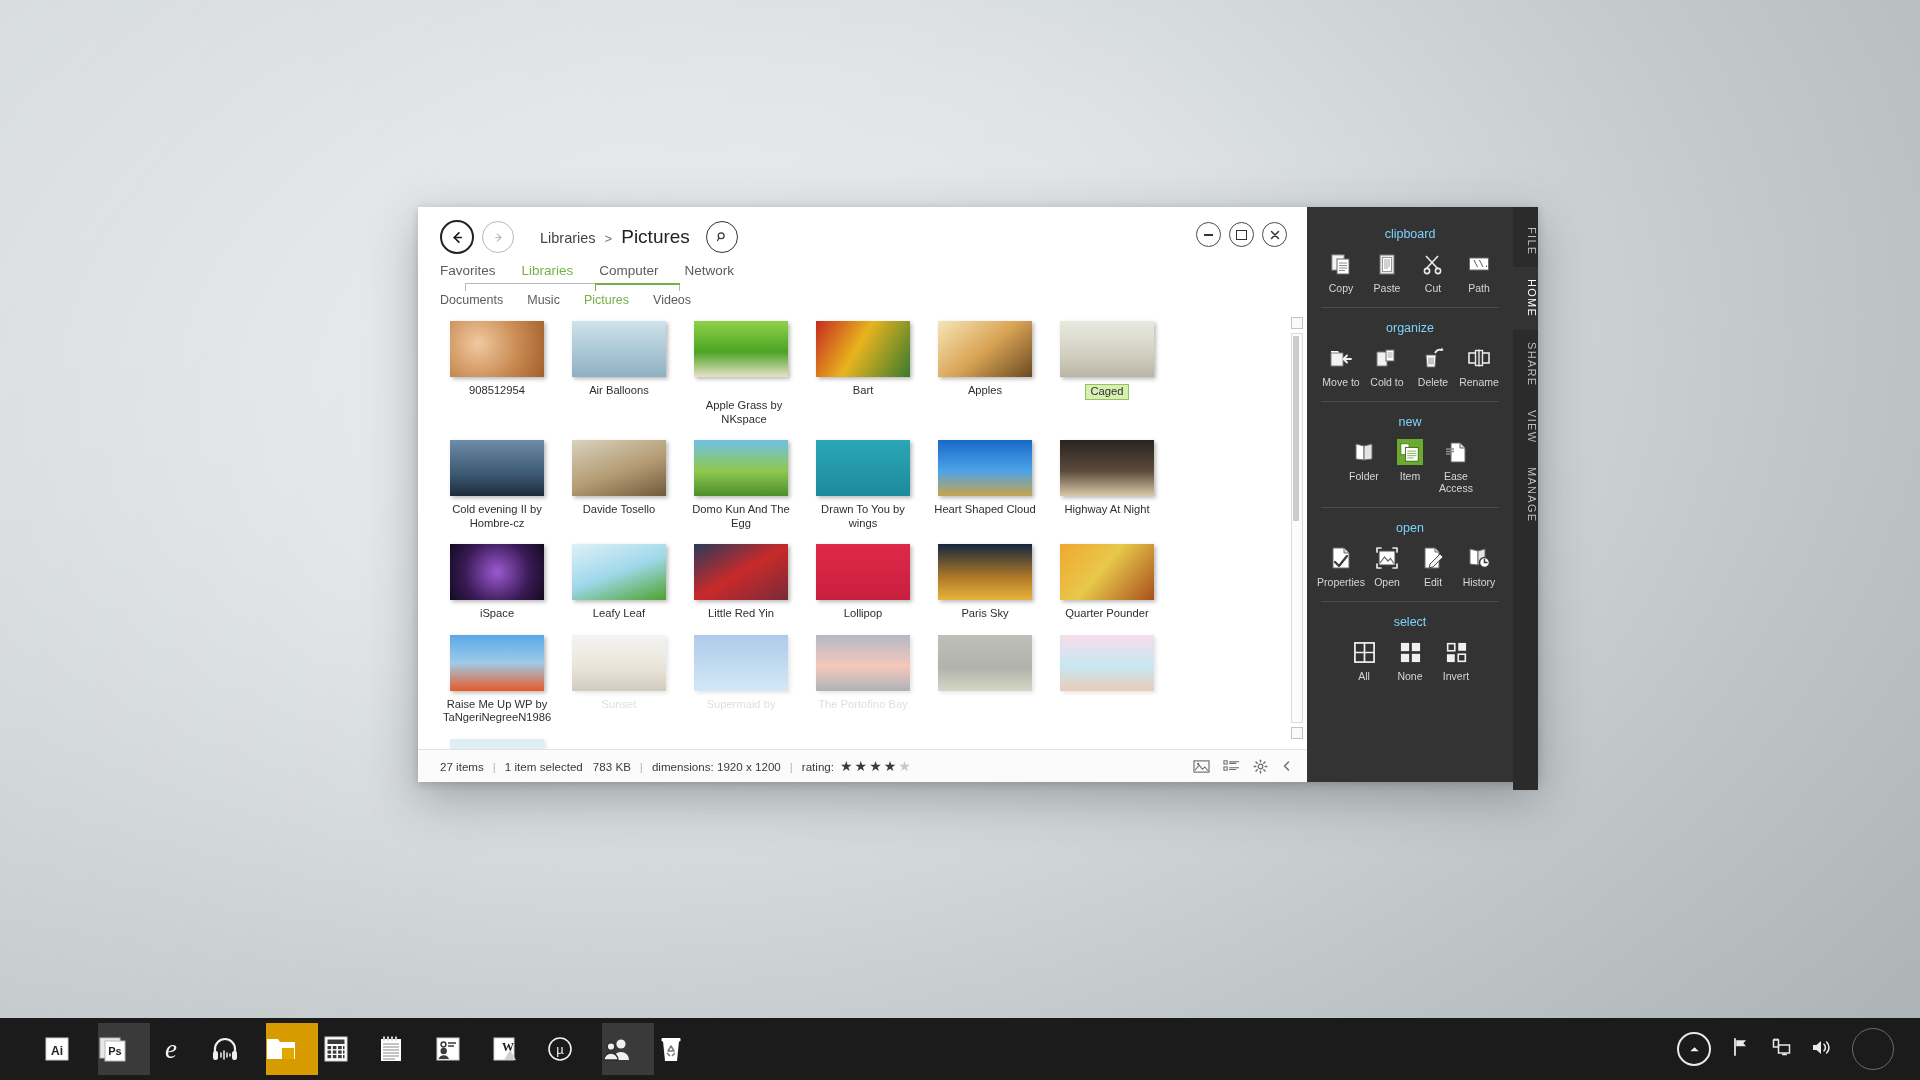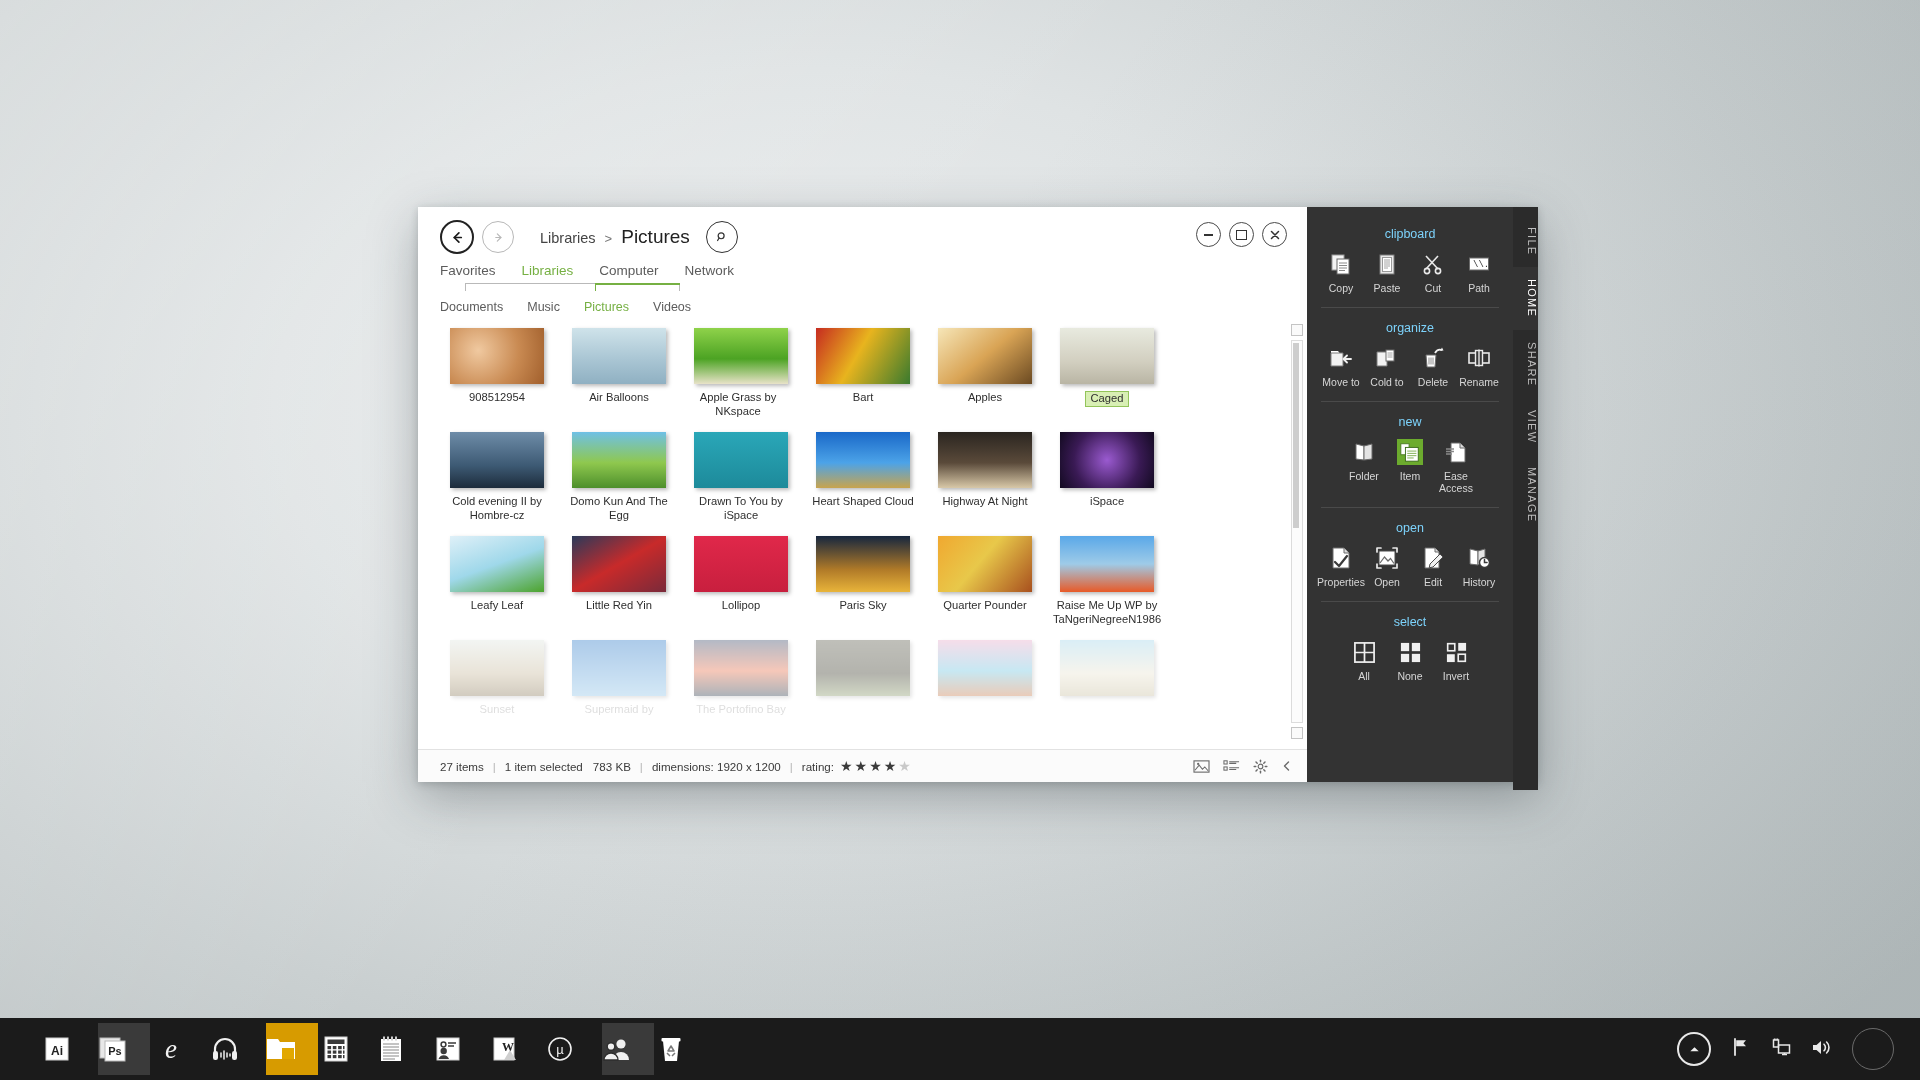--- a/index.html
+++ b/index.html
@@ -56,21 +56,21 @@
   .tabs1{display:flex;gap:26px;padding:0 0 0 22px;margin-top:-4px;flex:0 0 auto;}
   .tabs1 span{font-size:13.5px;color:#5c5c5c;padding-bottom:2px;}
   .tabs1 span.active{color:#76b043;}
   .tabbracket{margin-left:22px;margin-top:3px;width:330px;height:9px;position:relative;flex:0 0 auto;}
   .tabbracket .ln{position:absolute;background:#b9b9b9;}
   .tabbracket .top{left:25px;right:90px;top:0;height:1px;}
   .tabbracket .l1{left:25px;top:0;width:1px;height:8px;}
   .tabbracket .l2{left:155px;top:0;width:1px;height:8px;background:#76b043;}
   .tabbracket .l3{right:90px;top:0;width:1px;height:8px;}
   .tabbracket .grn{position:absolute;left:155px;right:90px;top:0;height:1.6px;background:#76b043;}
-  .tabs2{display:flex;gap:24px;padding:0 0 0 22px;margin-top:8px;flex:0 0 auto;}
+  .tabs2{display:flex;gap:24px;padding:0 0 0 22px;margin-top:1px;flex:0 0 auto;}
   .tabs2 span{font-size:12.5px;color:#5c5c5c;}
   .tabs2 span.active{color:#76b043;}
 
   
   .content{flex:1 1 auto;position:relative;overflow:hidden;padding:14px 0 0 0;}
   .grid{display:flex;flex-wrap:wrap;padding-left:18px;width:840px;}
   .tile{width:118px;margin:0 2px 14px 2px;display:flex;flex-direction:column;align-items:center;}
   .thumb{
     width:94px;height:56px;background:#cfcfcf;
     box-shadow:2px 2px 4px rgba(0,0,0,.28);
@@ -216,21 +216,21 @@
             </div>
           </div>
           <div class="tile">
             <div class="thumb" style="background: linear-gradient(rgb(207, 227, 234) 0%, rgb(170, 198, 212) 55%, rgb(143, 176, 194) 100%);"></div>
             <div style="display: flex; justify-content: center; width: 118px;">
               <div class="cap">Air Balloons</div>
             </div>
           </div>
           <div class="tile">
             <div class="thumb" style="background: linear-gradient(rgb(143, 210, 74) 0%, rgb(76, 163, 35) 55%, rgb(232, 226, 200) 100%);"></div>
-            <div style="display: flex; justify-content: flex-start; width: 118px;">
+            <div style="display: flex; justify-content: flex-end; width: 118px; margin-top: 15px;">
               <div class="cap">Apple Grass by NKspace</div>
             </div>
           </div>
           <div class="tile">
             <div class="thumb" style="background: linear-gradient(120deg, rgb(198, 43, 32) 0%, rgb(232, 180, 30) 45%, rgb(58, 122, 46) 100%);"></div>
             <div style="display: flex; justify-content: center; width: 118px;">
               <div class="cap">Bart</div>
             </div>
           </div>
           <div class="tile">
@@ -245,29 +245,35 @@
               <div class="cap">Caged</div>
             </div>
           </div>
           <div class="tile">
             <div class="thumb" style="background: linear-gradient(rgb(110, 140, 168) 0%, rgb(61, 90, 116) 60%, rgb(29, 44, 60) 100%);"></div>
             <div style="display: flex; justify-content: center; width: 118px;">
               <div class="cap">Cold evening II by Hombre-cz</div>
             </div>
           </div>
           <div class="tile">
+            <div class="thumb" style="background: linear-gradient(160deg, rgb(217, 210, 190) 0%, rgb(179, 155, 115) 55%, rgb(111, 90, 60) 100%);"></div>
+            <div style="display: flex; justify-content: center; width: 118px;">
+              <div class="cap">Davide Tosello</div>
+            </div>
+          </div>
+          <div class="tile">
             <div class="thumb" style="background: linear-gradient(rgb(111, 192, 230) 0%, rgb(143, 200, 78) 55%, rgb(77, 143, 44) 100%);"></div>
             <div style="display: flex; justify-content: center; width: 118px;">
               <div class="cap">Domo Kun And The Egg</div>
             </div>
           </div>
           <div class="tile">
             <div class="thumb" style="background: linear-gradient(rgb(42, 167, 184) 0%, rgb(29, 138, 154) 100%);"></div>
             <div style="display: flex; justify-content: center; width: 118px;">
-              <div class="cap">Drawn To You by iSpace</div>
+              <div class="cap">Drawn To You by wings</div>
             </div>
           </div>
           <div class="tile">
             <div class="thumb" style="background: linear-gradient(rgb(25, 104, 200) 0%, rgb(76, 163, 232) 55%, rgb(200, 164, 78) 100%);"></div>
             <div style="display: flex; justify-content: center; width: 118px;">
               <div class="cap">Heart Shaped Cloud</div>
             </div>
           </div>
           <div class="tile">
             <div class="thumb" style="background: linear-gradient(rgb(42, 37, 32) 0%, rgb(90, 74, 58) 55%, rgb(216, 200, 168) 100%);"></div>

